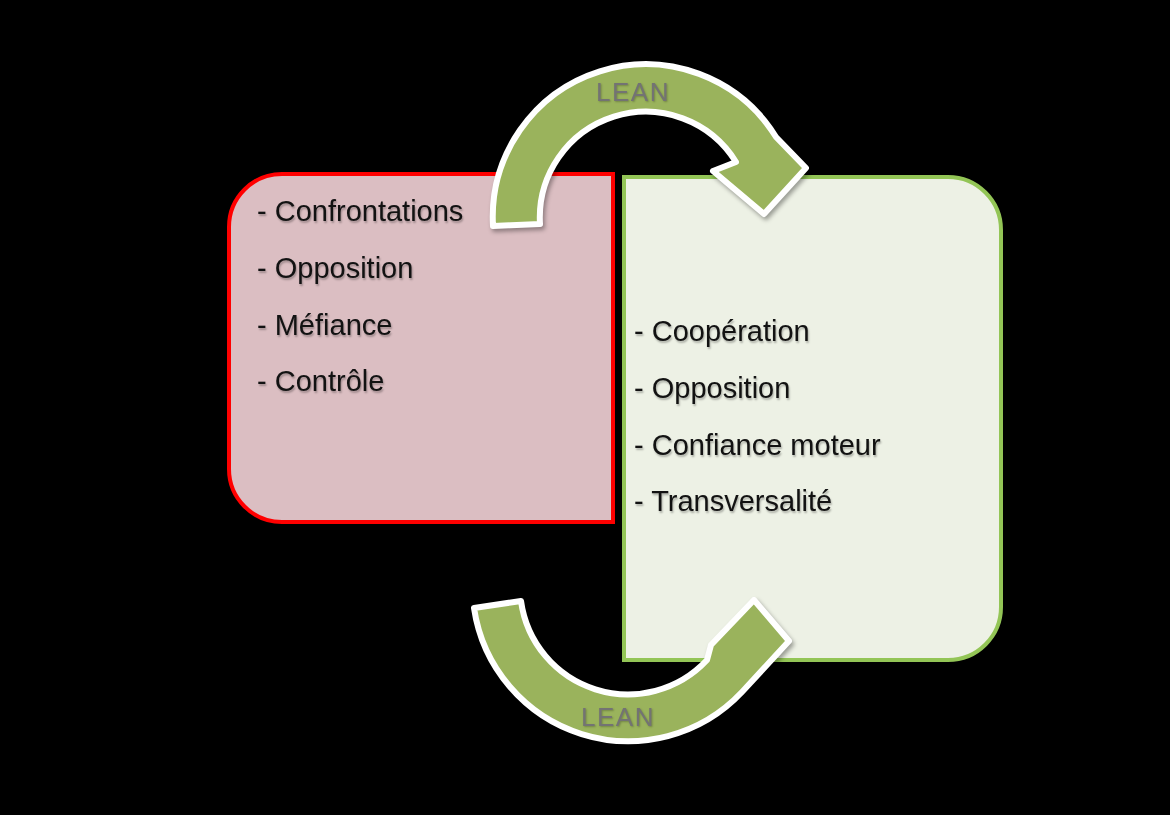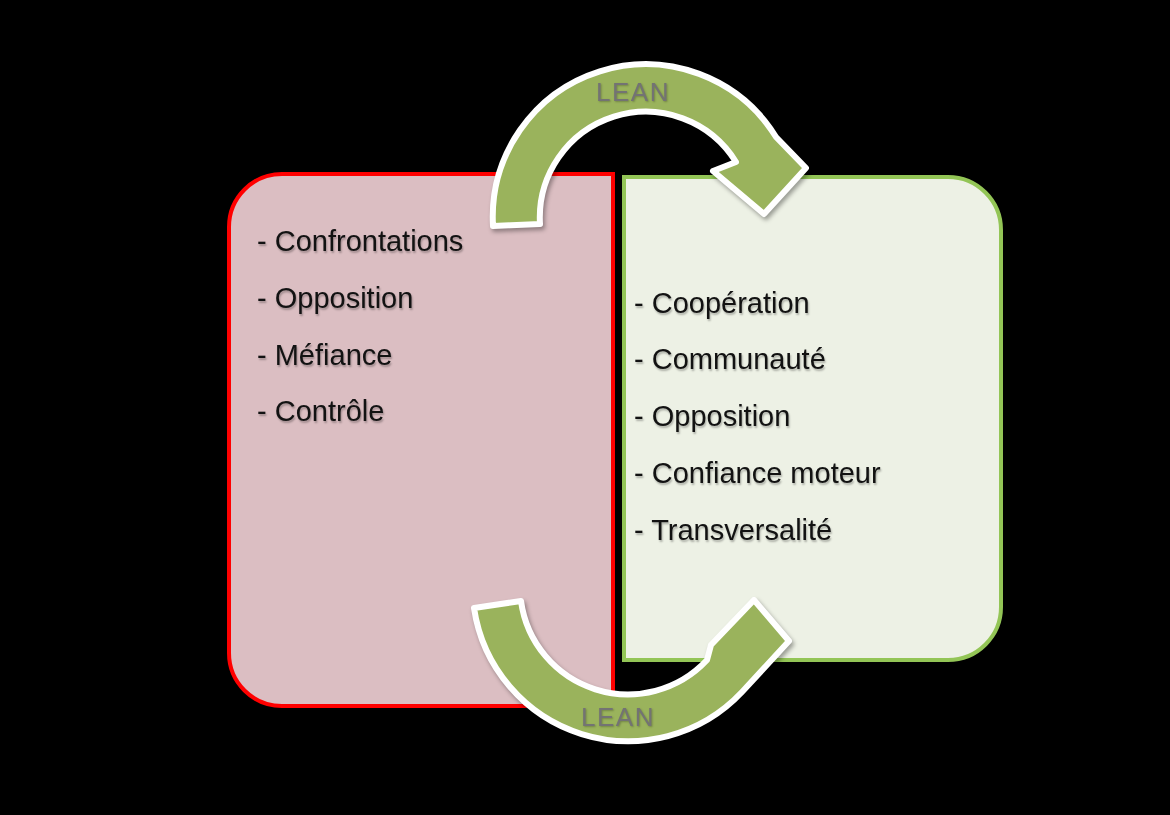--- a/index.html
+++ b/index.html
@@ -23,25 +23,25 @@
     color: #121212;
   }
   .box .item {
     margin: 0 0 22px 0;
     text-shadow: 1px 2px 2px rgba(0,0,0,0.28);
   }
   .box-left {
     left: 227px;
     top: 172px;
     width: 388px;
-    height: 536px;
+    height: 352px;
     background: #dbbec2;
     border: 4px solid #ff0000;
     border-radius: 55px 0 0 55px;
-    padding: 48px 56px 0 26px;
+    padding: 18px 56px 0 26px;
   }
   .box-right {
     left: 622px;
     top: 175px;
     width: 381px;
     height: 487px;
     background: #edf1e5;
     border: 4px solid #93c556;
     border-radius: 0 55px 55px 0;
     padding: 0 30px 0 8px;
@@ -84,21 +84,20 @@
 
   <div class="box box-left">
     <div class="item">- Confrontations</div>
     <div class="item">- Opposition</div>
     <div class="item">- Méfiance</div>
     <div class="item">- Contrôle</div>
   </div>
 
   <div class="box box-right">
     <div class="item">- Coopération</div>
-    <div class="item">- Communauté</div>
     <div class="item">- Opposition</div>
     <div class="item">- Confiance moteur</div>
     <div class="item">- Transversalité</div>
   </div>
 
   <svg class="arrows-svg" viewBox="0 0 1170 815" xmlns="http://www.w3.org/2000/svg" aria-hidden="true">
 
     <path class="arrow-band" d="M 493 226
              A 153 153 0 0 1 776 137
              L 806 168

